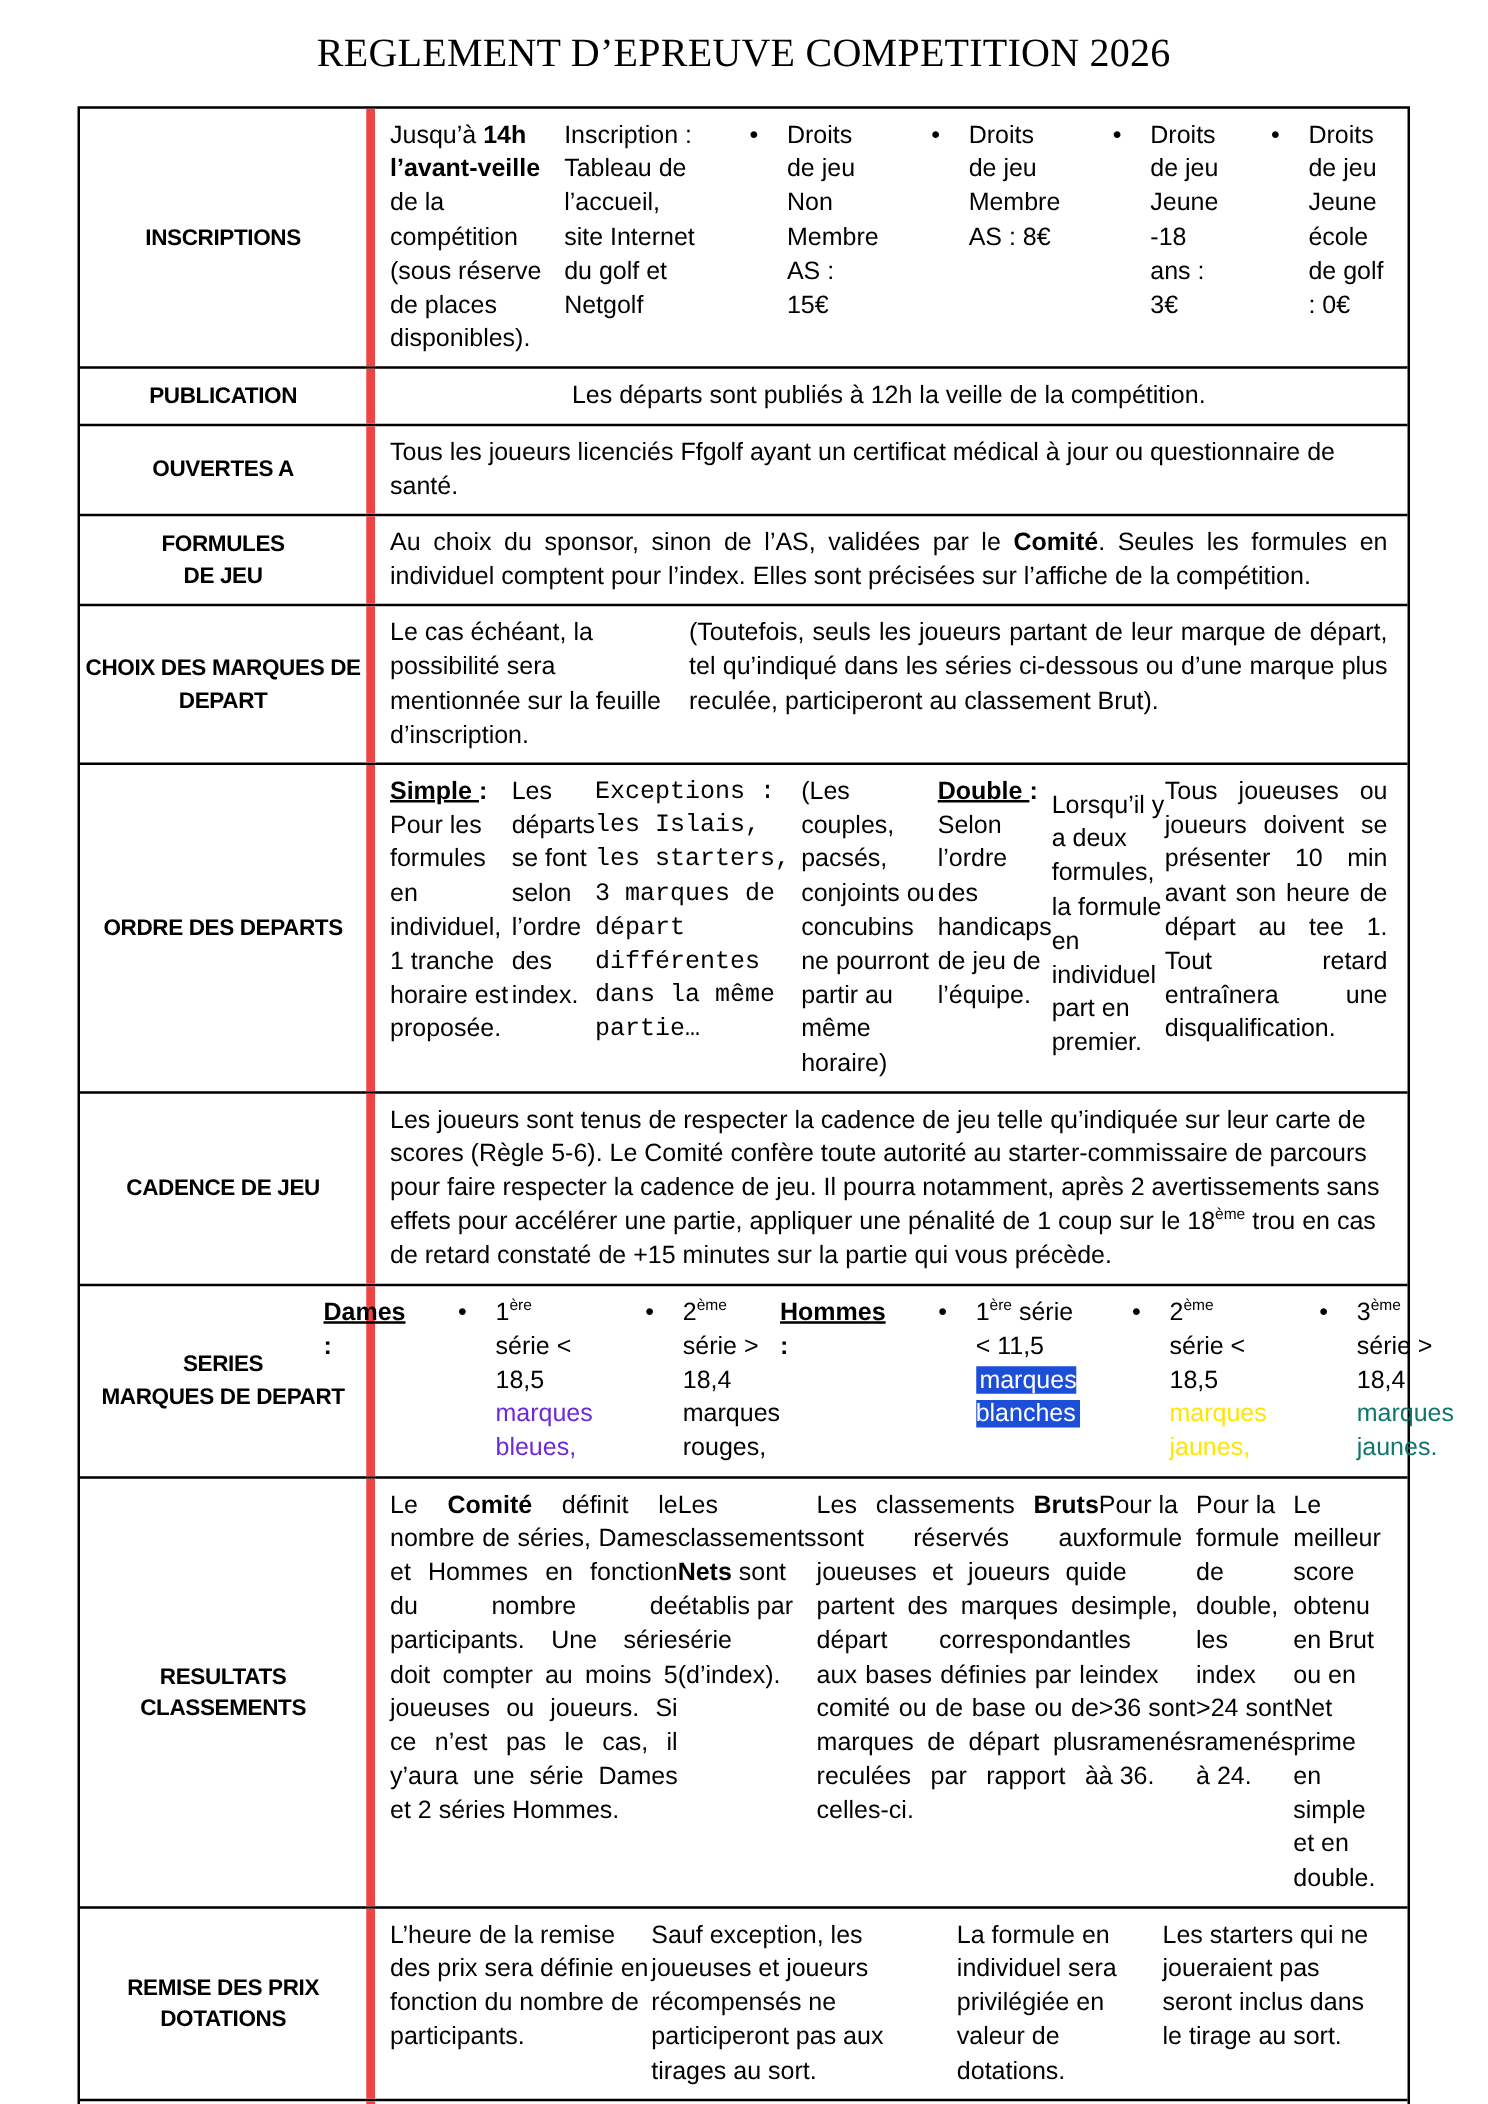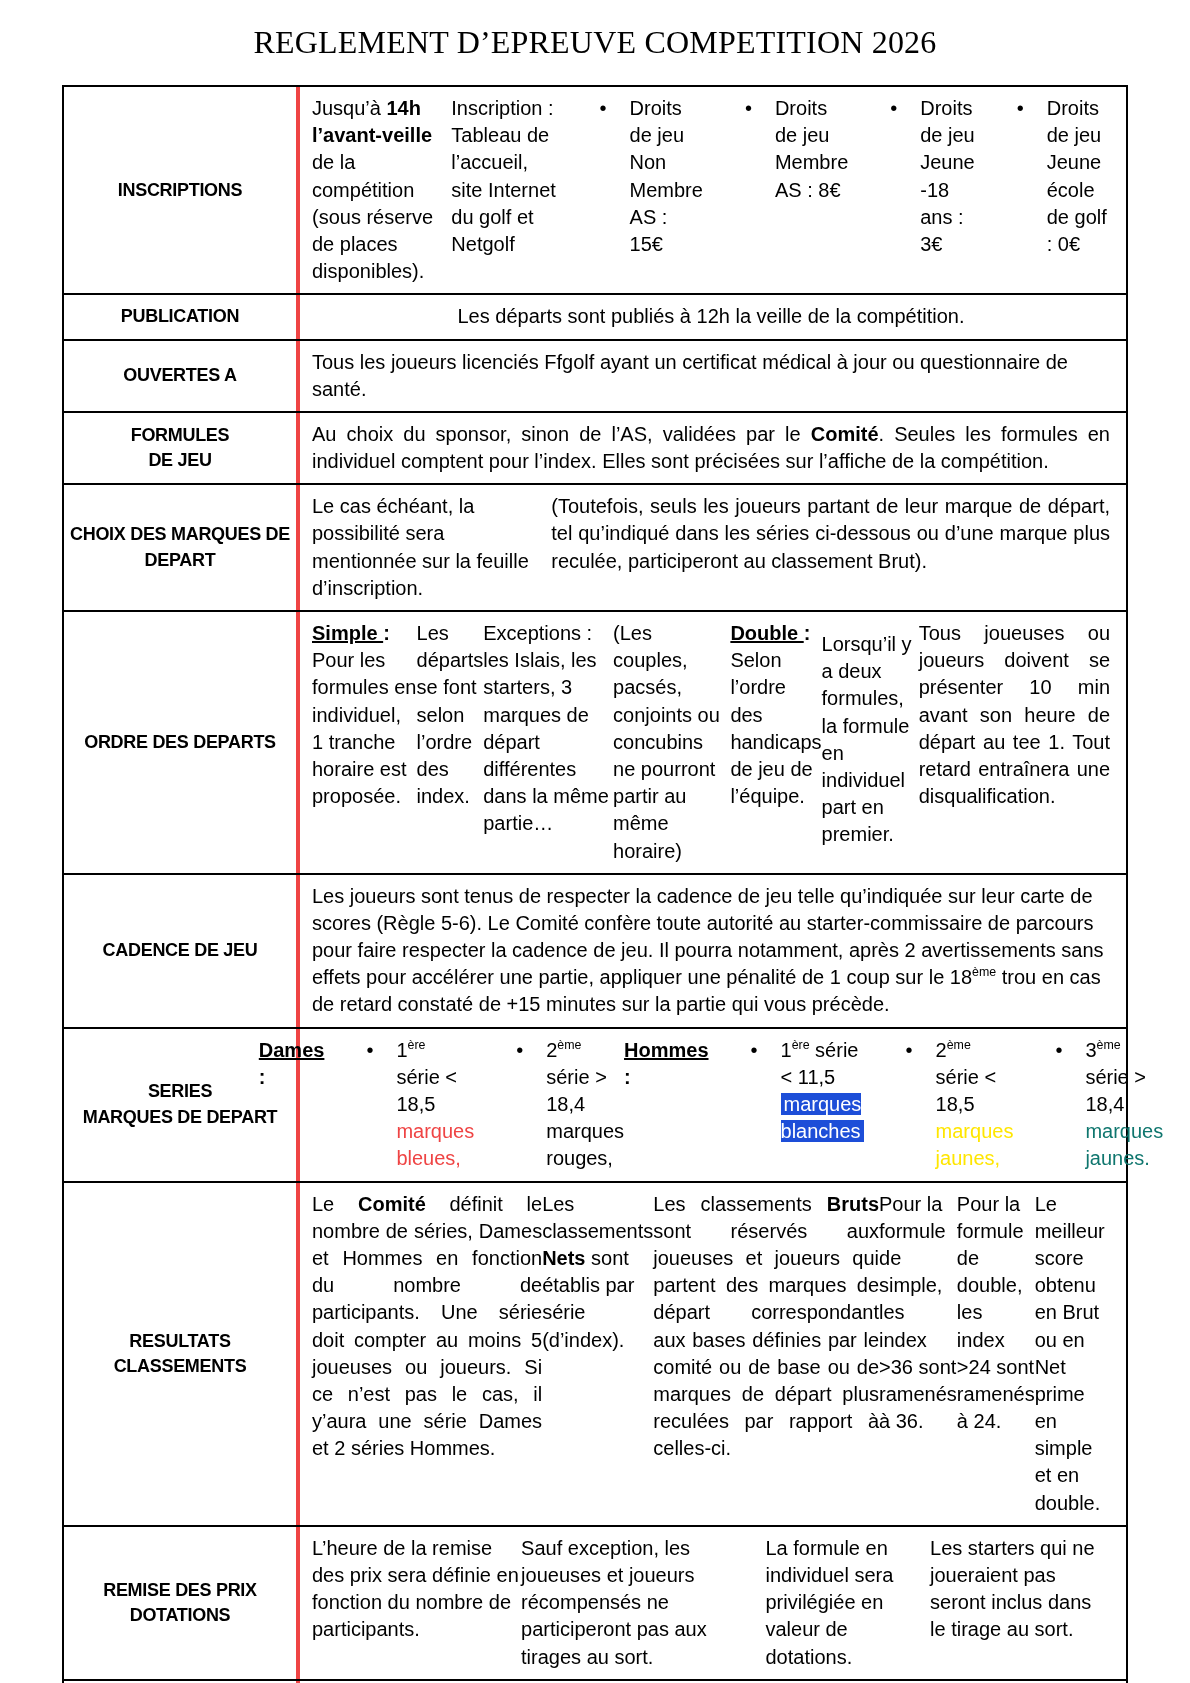--- a/index.html
+++ b/index.html
@@ -27,21 +27,21 @@
     border: 2px solid #000;
   }
   .row {
     display: flex;
     border-bottom: 2px solid #000;
   }
   .row:last-child { border-bottom: none; }
   .cell-label {
     width: 236px;
     flex: 0 0 236px;
-    border-right: 4px solid #ef4444;
+    border-right: 7px solid #ef4444;
     display: flex;
     flex-direction: column;
     justify-content: center;
     align-items: center;
     text-align: center;
     font-weight: bold;
     font-size: 18px;
     letter-spacing: -0.3px;
     line-height: 1.4;
     padding: 8px 4px;
@@ -51,21 +51,21 @@
     min-width: 0;
     padding: 8px 16px 8px 12px;
     font-size: 20px;
     line-height: 1.36;
     display: flex;
     flex-direction: row;
     justify-content: center;
   }
   .block { margin: 0; }
   .block.justify { text-align: justify; }
-  .block.serif { font-family: Liberation Sans, sans-serif; }
+  .block.serif { font-family: Liberation Mono, monospace; }
   .block.gap { margin-top: 11px; }
   .bullet { position: relative; padding-left: 72px; }
   .bullet::before {
     content: "\2022";
     position: absolute;
     left: 42px;
     top: 0;
   }
   .b { font-weight: bold; }
   .u { text-decoration: underline; }
@@ -152,21 +152,21 @@
           <div class="block para"><span>Les joueurs sont tenus de respecter la cadence de jeu telle qu’indiquée sur leur carte de scores (Règle 5-6). Le Comité confère toute autorité au starter-commissaire de parcours pour faire respecter la cadence de jeu. Il pourra notamment, après 2 avertissements sans effets pour accélérer une partie, appliquer une pénalité de 1 coup sur le 18</span><span class="sup">ème</span><span> trou en cas de retard constaté de +15 minutes sur la partie qui vous précède.</span></div>
         </div>
       </div>
       <div class="row">
         <div class="cell-label">
           <div class="label-line">SERIES</div>
           <div class="label-line">MARQUES DE DEPART</div>
         </div>
         <div class="cell-content">
           <div class="block para"><span class="b u">Dames </span><span class="b">:</span></div>
-          <div class="block bullet"><span>1</span><span class="sup">ère</span><span> série &lt; 18,5 </span><span style="color: #ef4444; margin-top: 27px;">marques bleues,</span></div>
+          <div class="block bullet"><span>1</span><span class="sup">ère</span><span> série &lt; 18,5 </span><span style="color: #6d28d9; margin-top: 27px;">marques bleues,</span></div>
           <div class="block bullet"><span>2</span><span class="sup">ème</span><span> série &gt; 18,4 </span><span style="color: #000000; text-align: center;">marques rouges,</span></div>
           <div class="block para"><span class="b u">Hommes </span><span class="b">:</span></div>
           <div class="block bullet"><span>1</span><span class="sup">ère</span><span> série &lt; 11,5 </span><span class="hl">marques blanches</span></div>
           <div class="block bullet"><span>2</span><span class="sup">ème</span><span> série &lt; 18,5 </span><span style="color: rgb(255, 230, 0);">marques jaunes,</span></div>
           <div class="block bullet"><span>3</span><span class="sup">ème</span><span> série &gt; 18,4 </span><span style="color: #0f766e;">marques jaunes.</span></div>
         </div>
       </div>
       <div class="row">
         <div class="cell-label">
           <div class="label-line">RESULTATS CLASSEMENTS</div>

